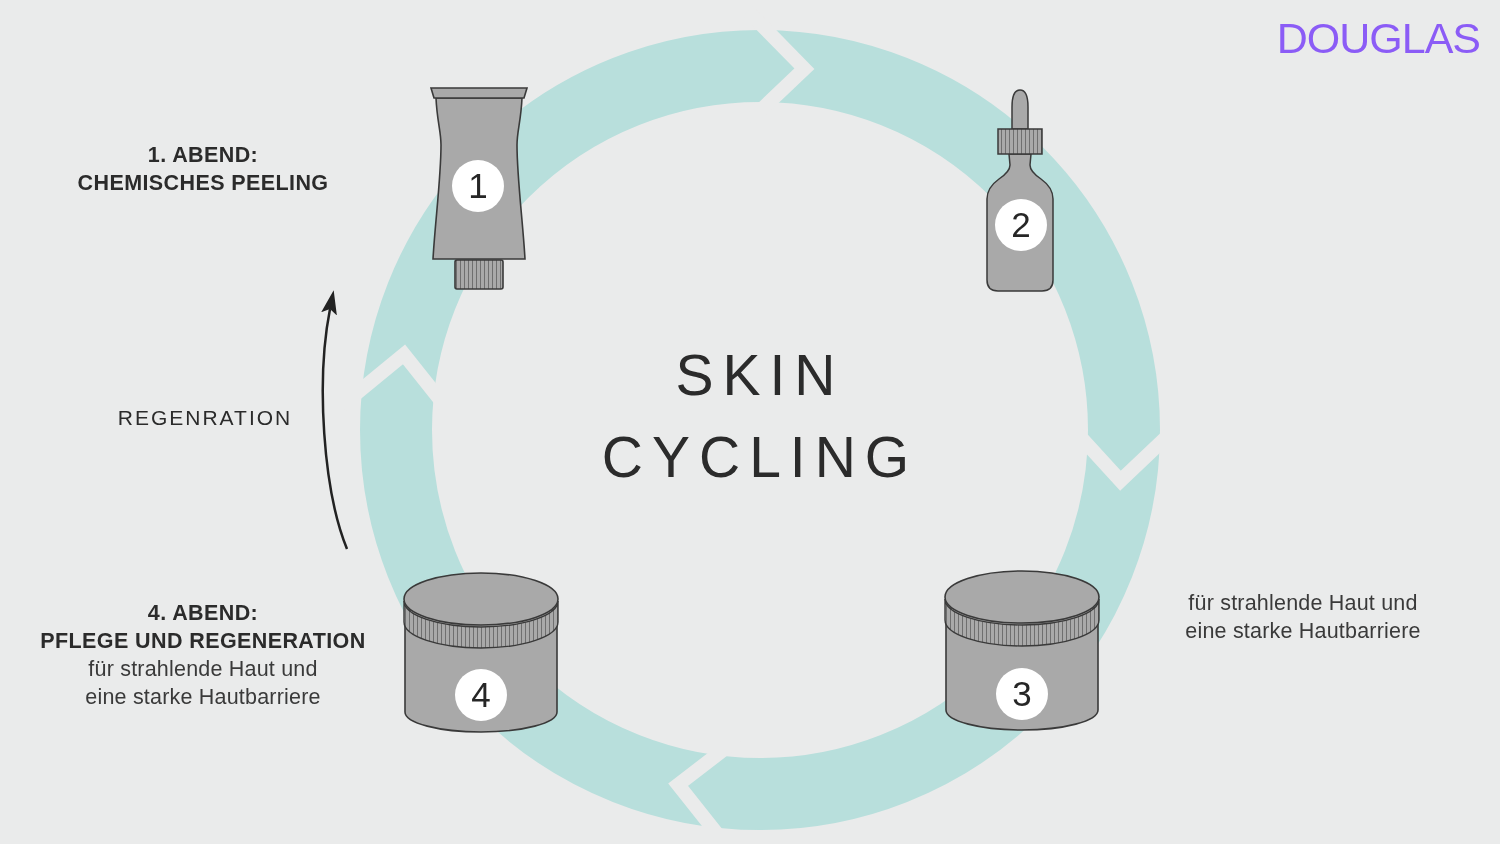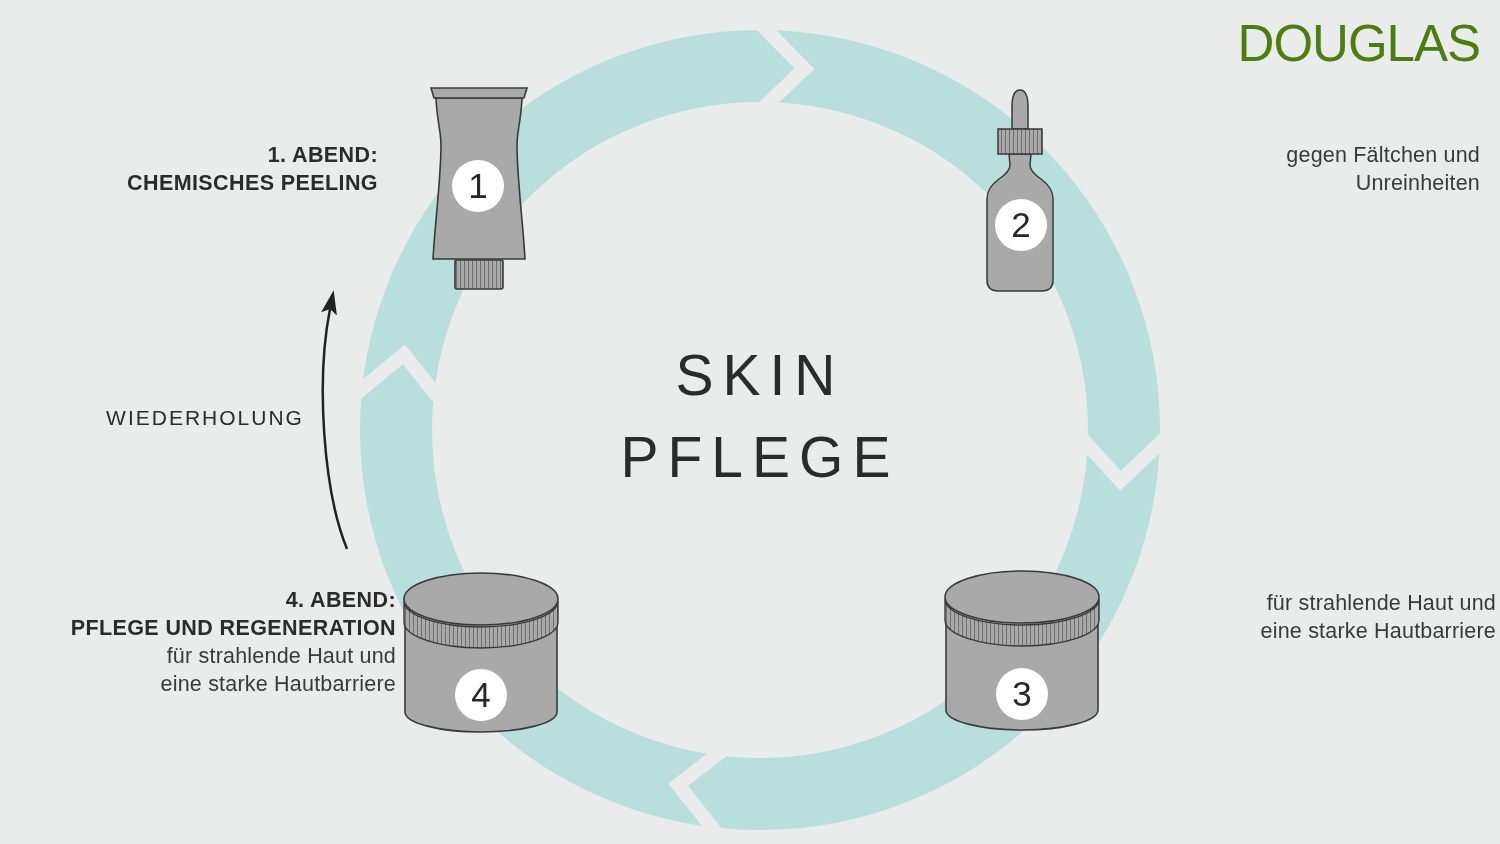--- a/index.html
+++ b/index.html
@@ -2,21 +2,21 @@
 <html><head>
 <meta charset="utf-8">
 <style>
   html,body{margin:0;padding:0;background:#eaebeb;}
   .canvas{
     position:relative;width:1500px;height:844px;overflow:hidden;
     background:#eaebeb;color:#2b2b2b;
     font-family:"Liberation Sans", sans-serif;
   }
   .abs{position:absolute;}
-  .step-text{position:absolute;text-align:right;}
+  .step-text{position:absolute;text-align:center;}
   .step-heading{
     font-weight:bold;font-size:21.5px;line-height:28px;
     letter-spacing:.4px;white-space:pre-line;color:#2b2b2b;
   }
   .step-desc{
     font-size:21.5px;line-height:28px;letter-spacing:.2px;
     white-space:pre-line;color:#3a3a3a;
   }
   .badge{
     position:absolute;width:52px;height:52px;border-radius:50%;
@@ -27,21 +27,21 @@
     position:absolute;left:510px;top:334px;width:500px;text-align:center;
     font-size:57px;font-weight:300;letter-spacing:9px;line-height:82px;
     white-space:pre-line;color:#2b2b2b;
   }
   .repeat-label{
     position:absolute;left:85px;top:406px;width:240px;text-align:center;
     font-size:21px;letter-spacing:2px;color:#2b2b2b;
   }
   .logo{
     position:absolute;top:14px;right:20px;
-    font-size:51px;font-weight:400;letter-spacing:-1px;color:#4d7c0f;
+    font-size:43px;font-weight:400;letter-spacing:-1px;color:#8b5cf6;
   }
 </style>
 </head>
 <body>
 
 <div class="canvas">
 
   <svg class="abs" style="left:0;top:0" width="1500" height="844" viewBox="0 0 1500 844">
     <defs>
       <marker id="arrowhead" markerUnits="userSpaceOnUse" markerWidth="26" markerHeight="22" refX="5" refY="11" orient="auto">
@@ -108,36 +108,34 @@
   <div class="badge" style="left:995px;top:199px">2</div>
   <div class="badge" style="left:996px;top:668px">3</div>
   <div class="badge" style="left:455px;top:669px">4</div>
 
   <div class="step-text" style="left:28px;top:141px;width:350px">
     <div class="step-heading">1. ABEND:
 CHEMISCHES PEELING</div>
   </div>
 
   <div class="step-text" style="left:1128px;top:141px;width:352px">
-    <div class="step-desc">gegen Fältchen und
-Unreinheiten</div>
   </div>
 
   <div class="step-text" style="left:1110px;top:589px;width:386px">
     <div class="step-desc">für strahlende Haut und
 eine starke Hautbarriere</div>
   </div>
 
-  <div class="step-text" style="left:10px;top:586px;width:386px">
+  <div class="step-text" style="left:10px;top:599px;width:386px">
     <div class="step-heading">4. ABEND:
 PFLEGE UND REGENERATION</div>
     <div class="step-desc">für strahlende Haut und
 eine starke Hautbarriere</div>
   </div>
 
   <div class="page-title">SKIN
-PFLEGE</div>
+CYCLING</div>
 
-  <div class="repeat-label">WIEDERHOLUNG</div>
+  <div class="repeat-label">REGENRATION</div>
 
   <div class="logo">DOUGLAS</div>
 
 </div>
 
 </body></html>

